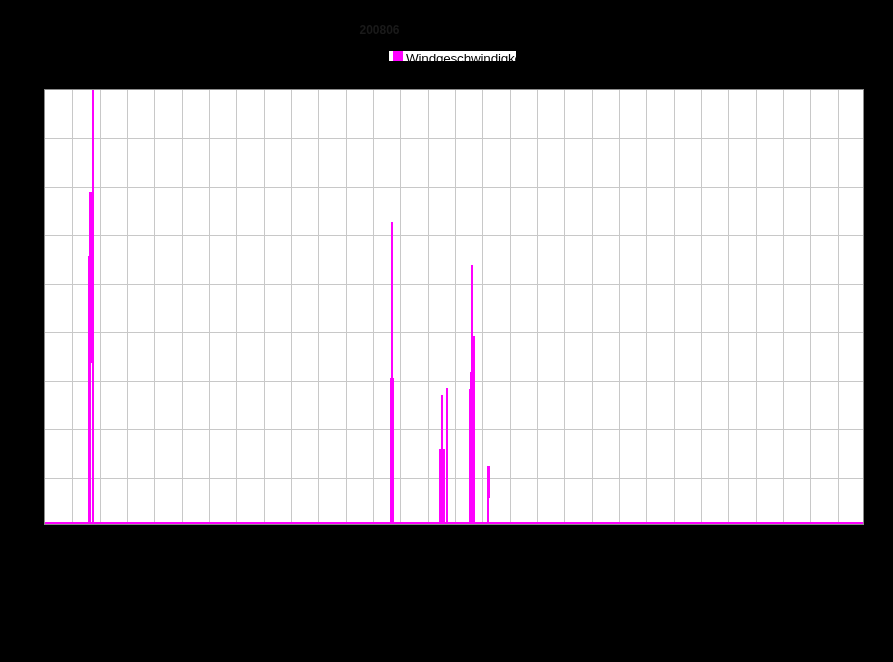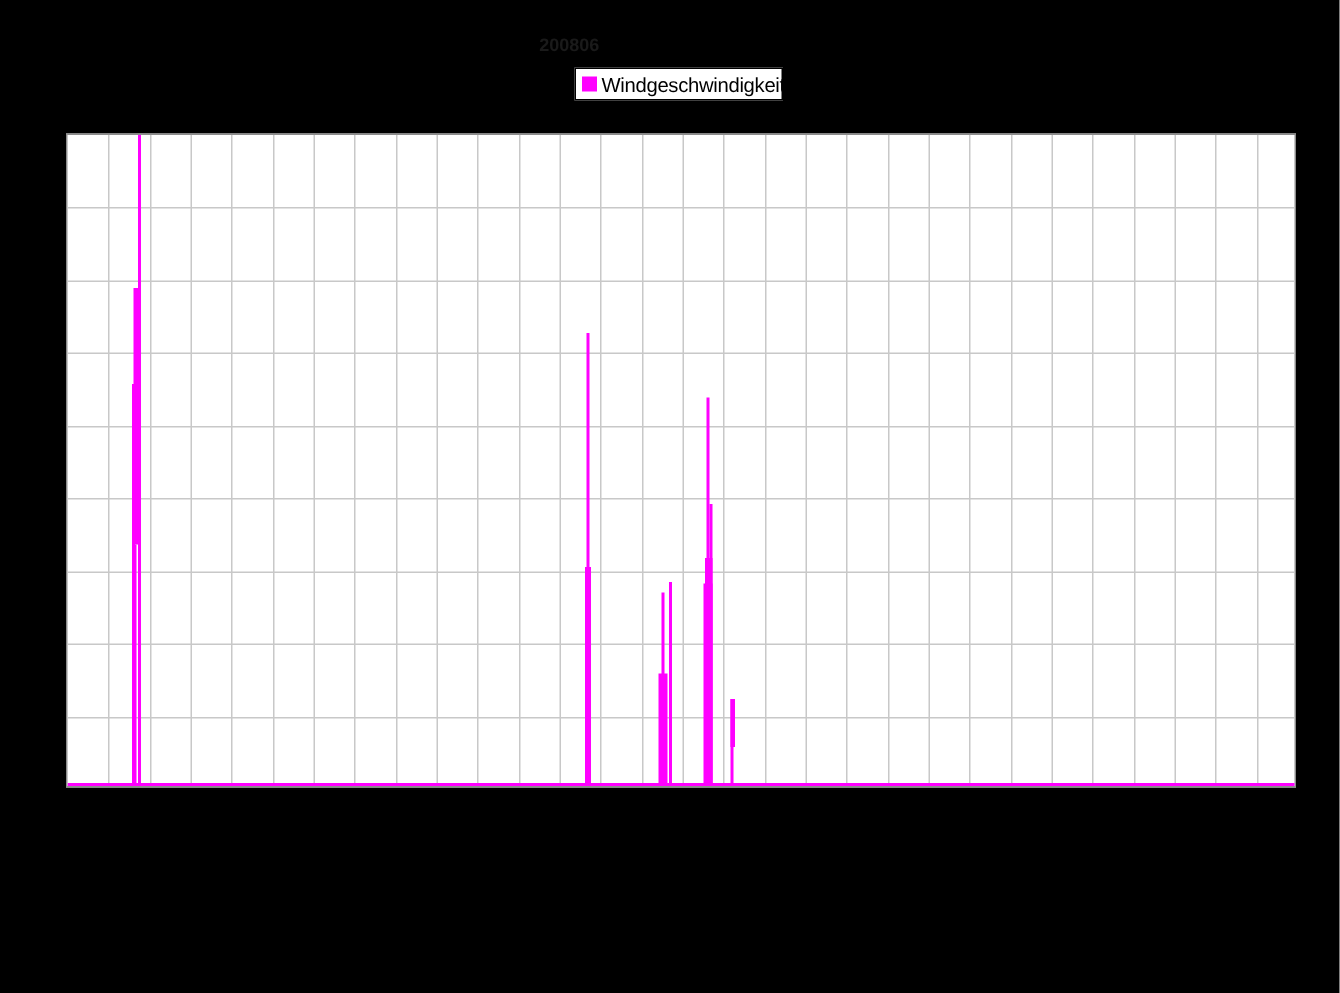--- a/index.html
+++ b/index.html
@@ -5,22 +5,22 @@
   html,body{margin:0;padding:0;}
   body{
     width:893px;height:662px;background:#000;overflow:hidden;position:relative;
     font-family:"Liberation Sans", sans-serif;
   }
   .chart-title{
     position:absolute;top:23px;left:0;width:759px;text-align:center;
     font-size:12px;font-weight:bold;letter-spacing:0;
   }
   .legend{
-    position:absolute;display:flex;align-items:center;box-sizing:border-box;
-    border:1px solid #7f1d1d;
+    position:absolute;display:flex;box-sizing:border-box;
+    border:6px solid #7f1d1d;
   }
   .legend-swatch{display:inline-block;flex:0 0 auto;}
   .legend-label{font-size:13.5px;letter-spacing:-0.2px;color:#000;white-space:nowrap;margin-left:3px;}
   .plot{
     position:absolute;box-sizing:border-box;overflow:hidden;
   }
   .gl-v{position:absolute;top:0;width:1px;}
   .gl-h{position:absolute;left:0;height:1px;}
   .spike{position:absolute;}
   .baseline{position:absolute;left:0;}

